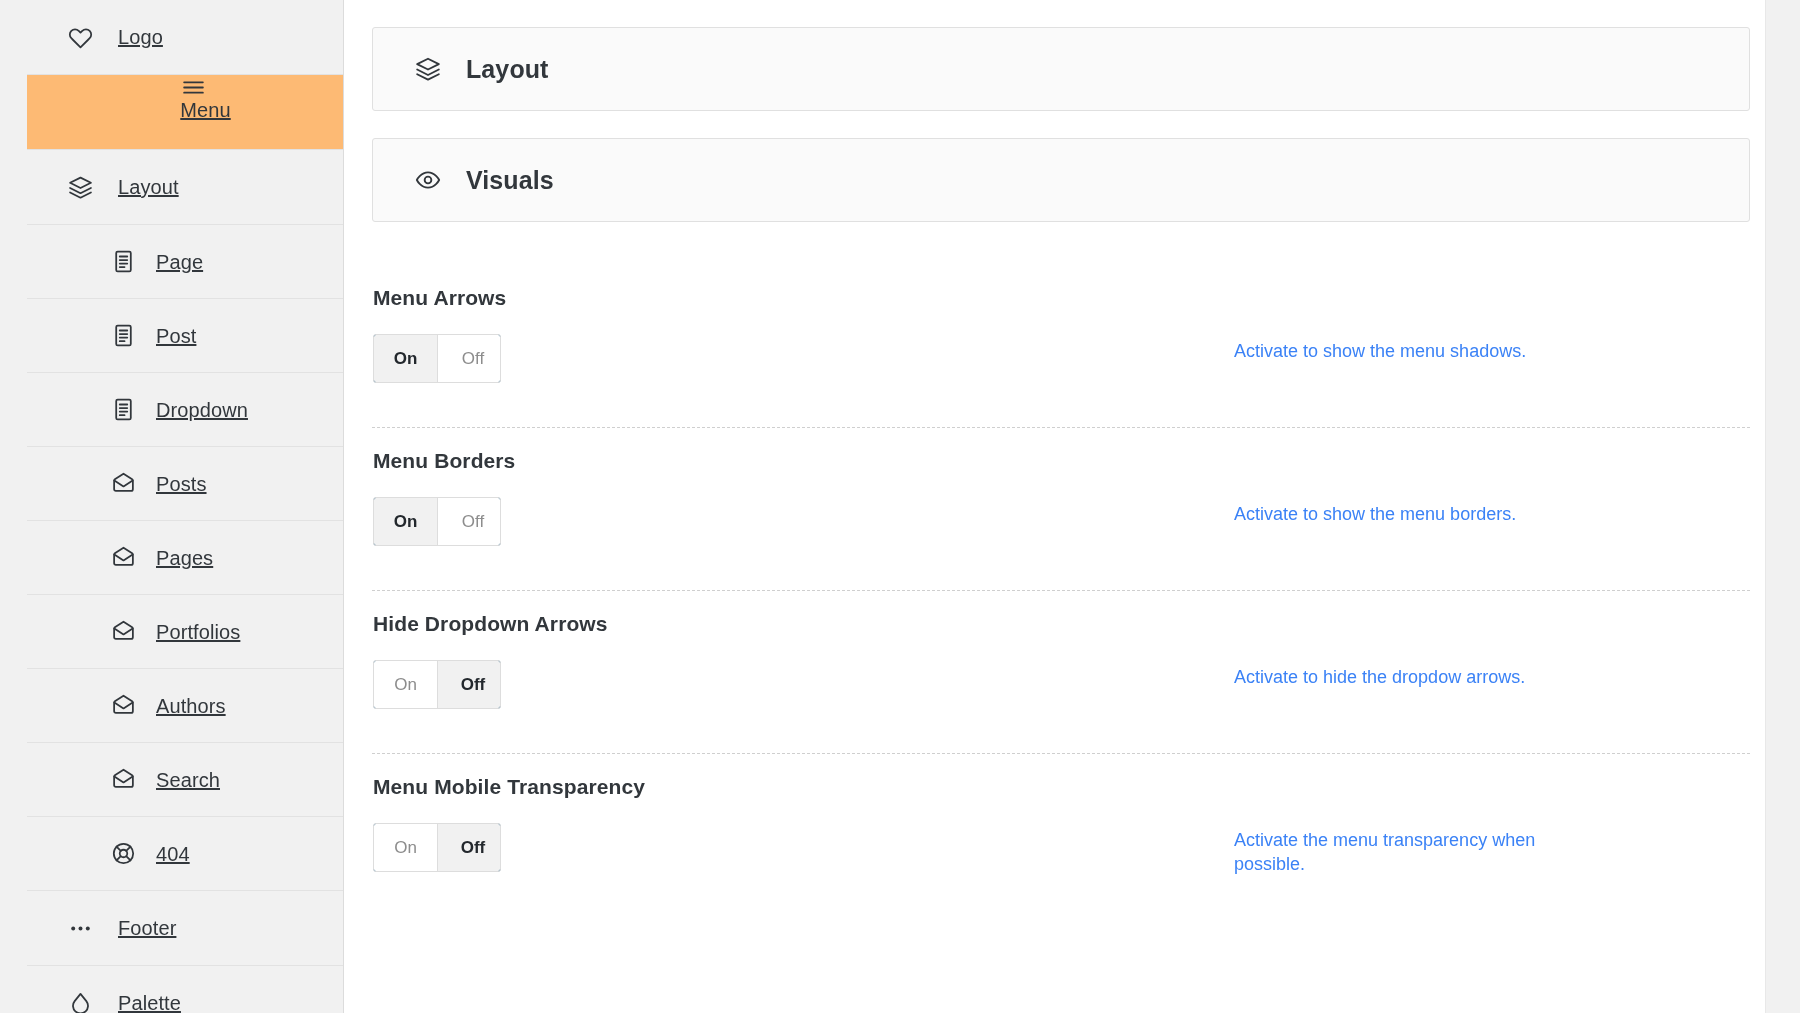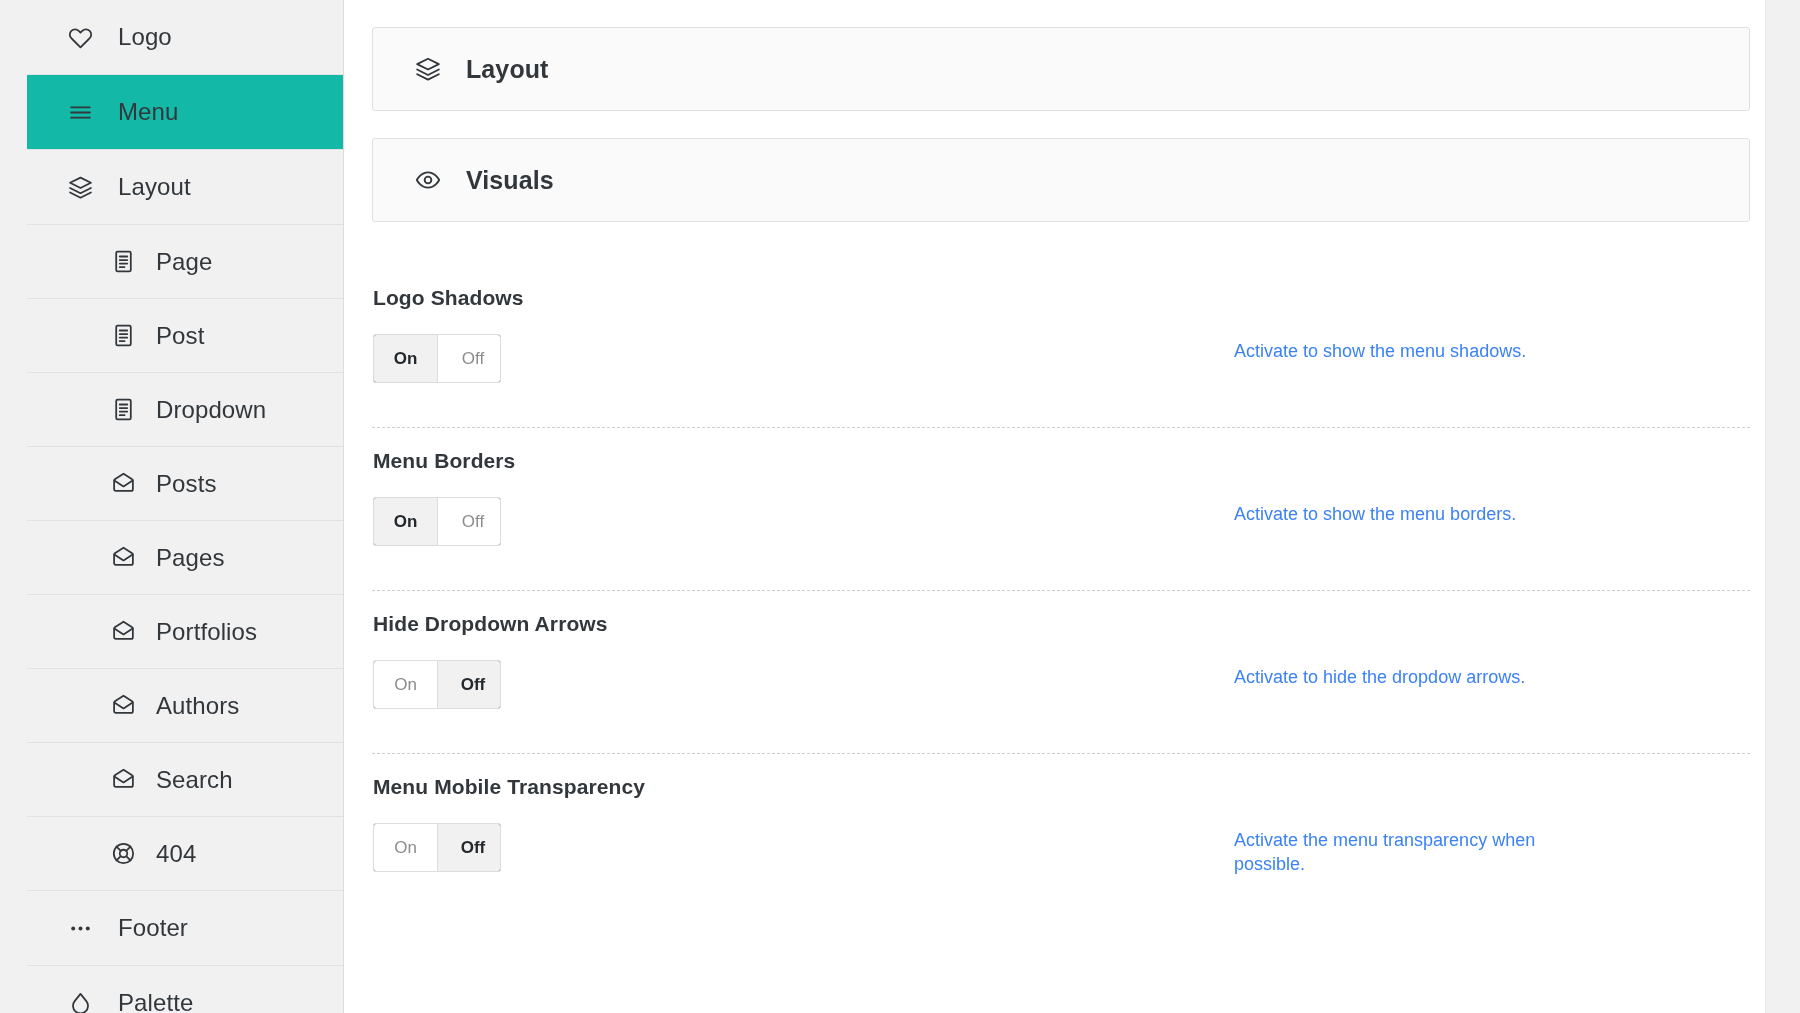--- a/index.html
+++ b/index.html
@@ -43,43 +43,45 @@
     height: 75px;
     background: #f1f1f1;
     border-bottom: 1px solid #e2e2e2;
     padding-left: 41px;
     color: #32373c;
     font-size: 20px;
     cursor: pointer;
     user-select: none;
   }
   .nav-item.active {
-    background: #14b8a6;
+    background: #fdba74;
     border-bottom: 1px solid #e2e2e2;
+    flex-direction: column;
   }
   .nav-item.sub {
     padding-left: 84px;
     height: 74px;
   }
   .nav-icon {
     width: 25px;
     height: 25px;
     flex: 0 0 25px;
     display: flex;
     align-items: center;
     justify-content: center;
     color: #32373c;
     margin-right: 25px;
   }
   .nav-item.sub .nav-icon { margin-right: 20px; }
   .nav-label {
-    font-size: 24px;
+    font-size: 20px;
     line-height: 1;
     color: #32373c;
     letter-spacing: 0.1px;
+    text-decoration: underline;
   }
 
   
   .main {
     flex: 1 1 auto;
     height: 1013px;
     background: #ffffff;
     padding: 27px 50px 0 28px;
     overflow: hidden;
     position: relative;
@@ -357,21 +359,21 @@
         <span class="panel-icon">
           <svg viewBox="0 0 24 24" width="26" height="26">
             <path fill="none" stroke="currentColor" stroke-width="1.7" stroke-linecap="round" stroke-linejoin="round" d="M1.7 12S5.3 4.9 12 4.9 22.3 12 22.3 12 18.7 19.1 12 19.1 1.7 12 1.7 12z"></path>
             <circle fill="none" stroke="currentColor" stroke-width="1.7" stroke-linecap="round" stroke-linejoin="round" cx="12" cy="12" r="3.1"></circle>
           </svg>
         </span>
         <span class="panel-title">Visuals</span>
       </div>
       <div class="setting-row">
         <div class="setting-body">
-          <div class="setting-left"><div class="setting-label">Logo Shadows</div><div class="toggle">
+          <div class="setting-left"><div class="setting-label">Menu Arrows</div><div class="toggle">
               <button class="toggle-btn selected">On</button>
               <button class="toggle-btn">Off</button>
             </div></div>
           <div class="setting-help">Activate to show the menu shadows.</div>
         </div>
       </div>
       <div class="setting-row">
         <hr class="divider">
         <div class="setting-body">
           <div class="setting-left"><div class="setting-label">Menu Borders</div><div class="toggle">

